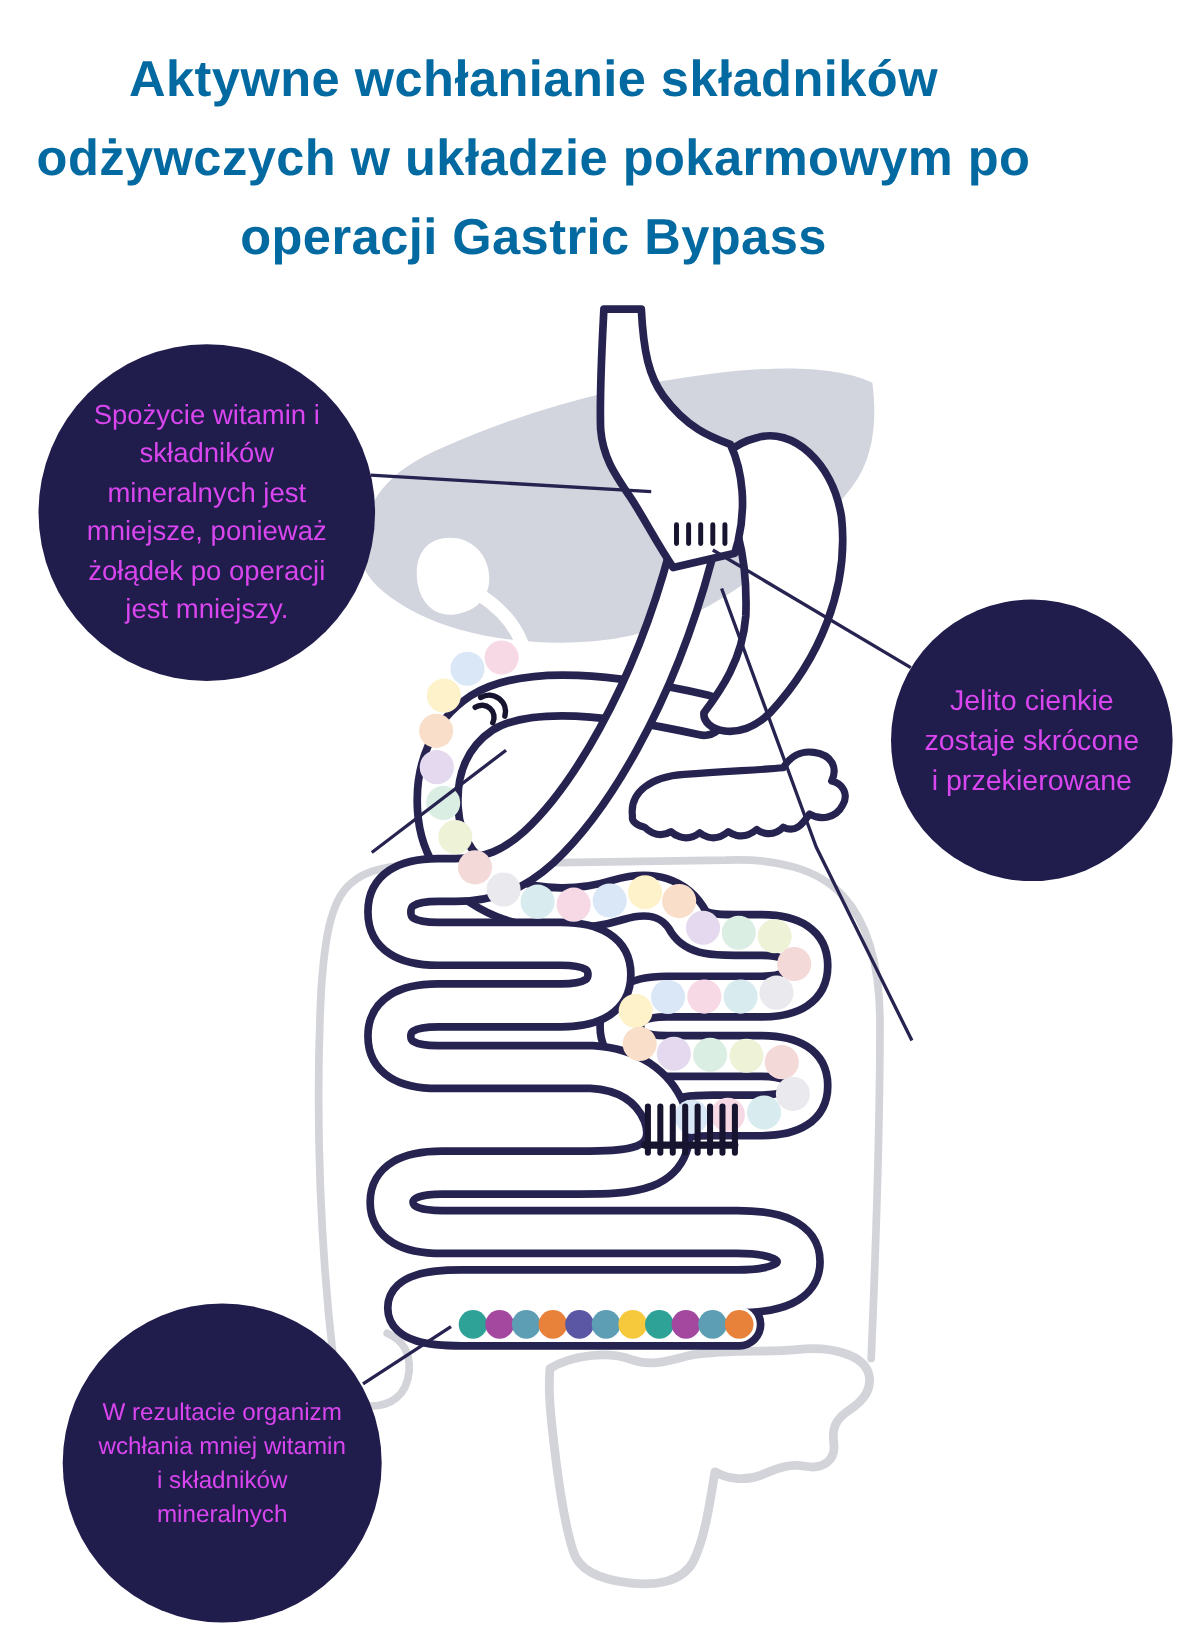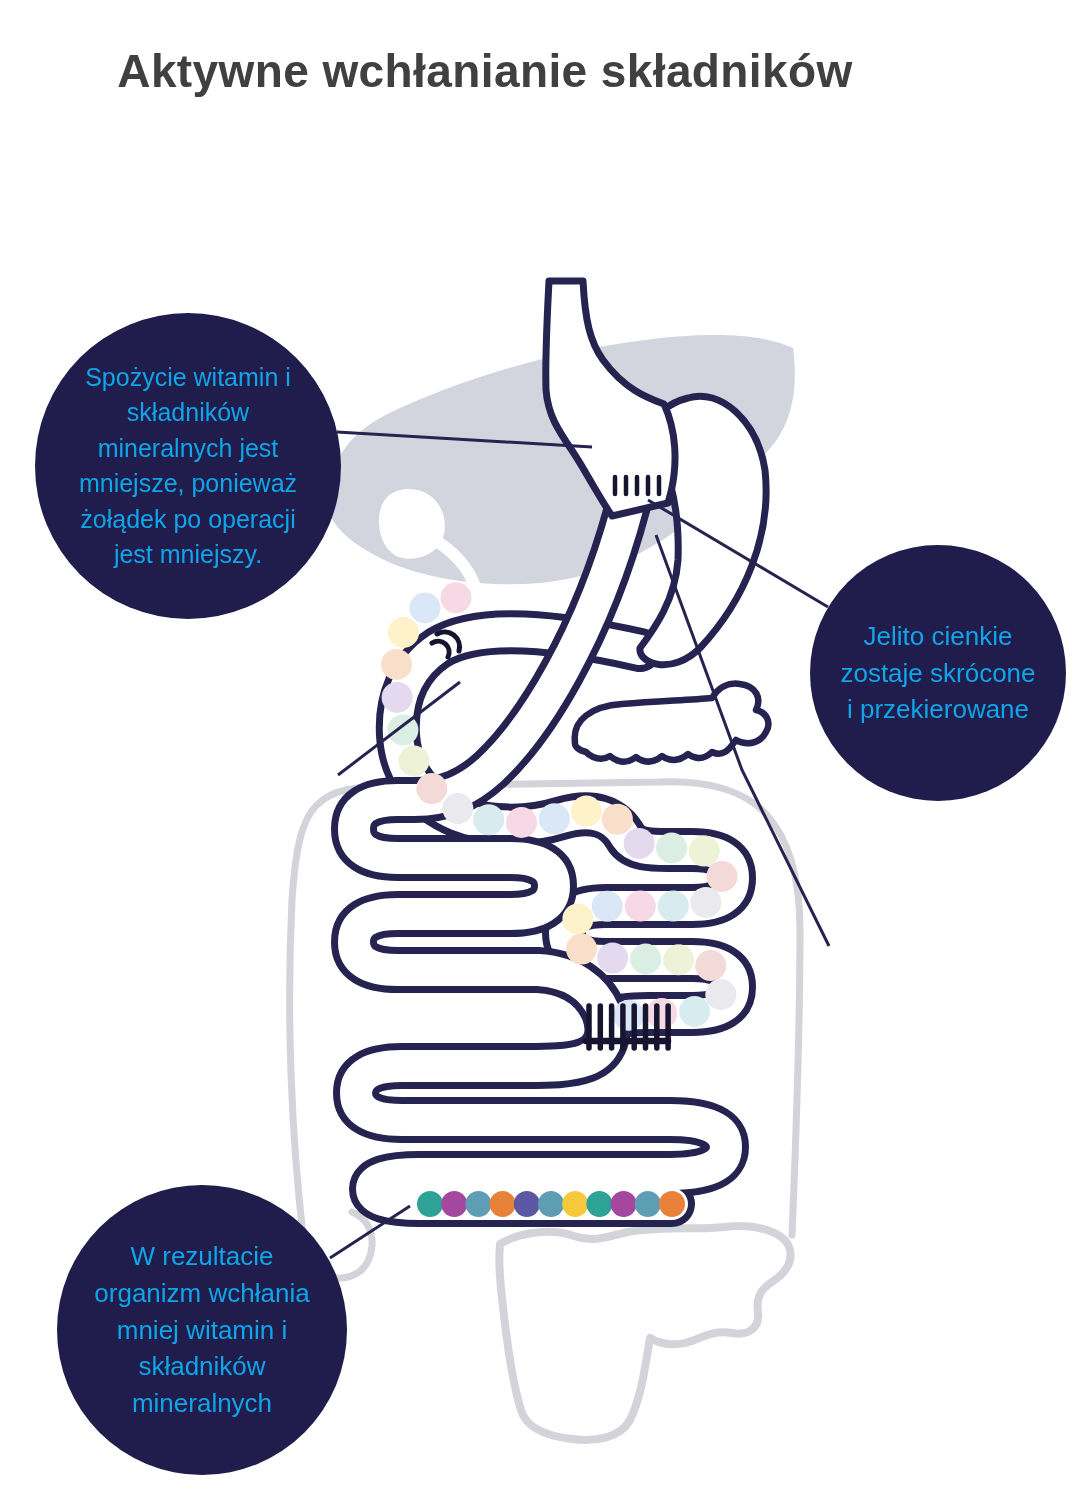--- a/index.html
+++ b/index.html
@@ -1,37 +1,37 @@
 <!DOCTYPE html>
 <html><head>
 <meta charset="utf-8">
 <style>
   html,body{margin:0;padding:0;background:#ffffff;}
   #page{position:relative;width:1086px;height:1500px;background:#ffffff;overflow:hidden;
         font-family:"Liberation Sans","DejaVu Sans",sans-serif;}
   
-  #title{position:absolute;left:0;top:4px;width:970px;text-align:center;color:#404040;
+  #title{position:absolute;left:0;top:4px;width:970px;text-align:center;color:#0369a1;
          font-weight:700;font-size:46px;line-height:72px;letter-spacing:.4px;}
   #title div{white-space:nowrap;}
   
   #anatomy{position:absolute;left:0;top:0;width:1086px;height:1500px;}
   
-  .bubble{position:absolute;border-radius:50%;background:#201c4b;color:#0ea5e9;
+  .bubble{position:absolute;border-radius:50%;background:#201c4b;color:#d946ef;
           display:flex;align-items:center;justify-content:center;text-align:center;
           font-weight:500;line-height:1.42;}
   .bubble p{margin:0;}
   #bubble-intake           {left:35px;  top:313px;  width:306px;height:306px;font-size:25px;}
   #bubble-intake p         {padding:0 24px;}
   #bubble-food-path        {left:72px;  top:702px;  width:292px;height:292px;font-size:25.5px;}
   #bubble-food-path p      {padding:0 18px;}
   #bubble-intestine        {left:810px; top:545px;  width:256px;height:256px;font-size:26px;text-align:center;}
   #bubble-intestine p      {padding:0 28px;}
   #bubble-active-absorption{left:733px; top:928px;  width:345px;height:345px;font-size:26px;}
   #bubble-active-absorption p{padding:0 26px;}
-  #bubble-result           {left:57px;  top:1185px; width:290px;height:290px;font-size:26px;}
+  #bubble-result           {left:57px;  top:1185px; width:290px;height:290px;font-size:22px;}
   #bubble-result p         {padding:0 30px;}
 </style>
 </head>
 <body>
 
 <div id="page">
 
   <svg id="anatomy" viewBox="0 0 1086 1500" xmlns="http://www.w3.org/2000/svg">
 
     <path fill="#d2d4de" d="M330 515 C325 465 345 432 400 408 C480 372 565 350 645 340 C706 332 762 333 793 348
@@ -169,20 +169,22 @@
       <path d="M337 432 L592 447"></path>
       <path d="M338 775 L460 682"></path>
       <path d="M828 607 L648 500"></path>
       <path d="M656 535 L742 770 L829 946"></path>
       <path d="M330 1258 L410 1206"></path>
     </g>
   </svg>
 
   <h1 id="title">
     <div>Aktywne wchłanianie składników</div>
+    <div>odżywczych w układzie pokarmowym po</div>
+    <div>operacji Gastric Bypass</div>
   </h1>
 
   <div class="bubble" id="bubble-intake">
     <p>Spożycie witamin i składników mineralnych jest mniejsze, ponieważ żołądek po operacji jest mniejszy.</p>
   </div>
   <div class="bubble" id="bubble-intestine">
     <p>Jelito cienkie zostaje skrócone i przekierowane</p>
   </div>
   <div class="bubble" id="bubble-result">
     <p>W rezultacie organizm wchłania mniej witamin i składników mineralnych</p>

